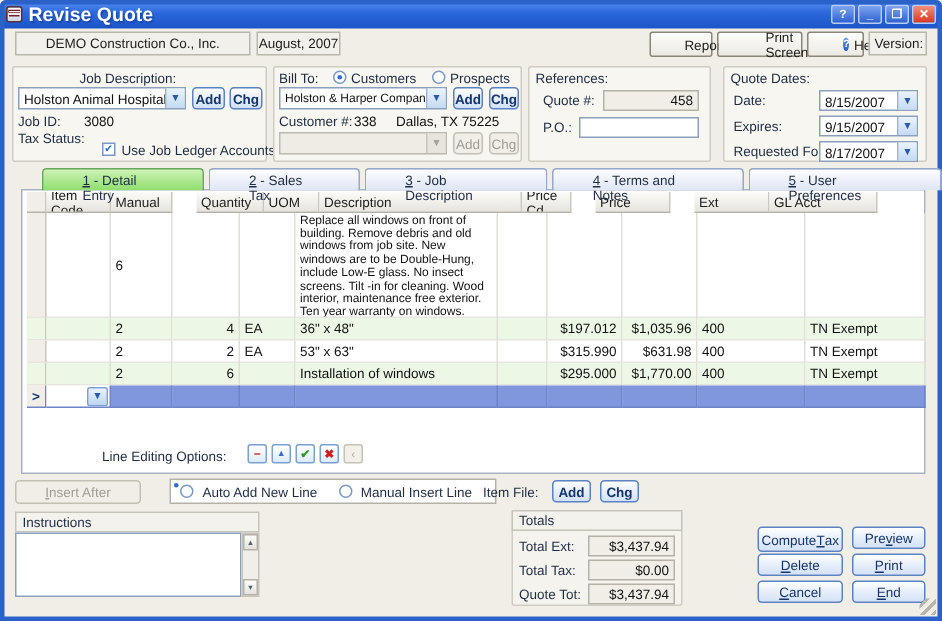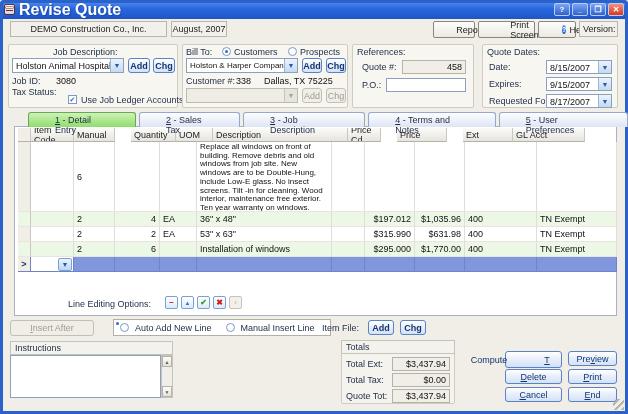--- a/index.html
+++ b/index.html
@@ -9,21 +9,21 @@
   .window::after { content:""; position:absolute; inset:0; border:3px solid #2a62ca; border-radius:4px 4px 0 0; pointer-events:none; }
 
   
   .titlebar { position:absolute; left:0; top:0; right:0; height:19px;
               background:linear-gradient(#5a92f2,#2a67dd 45%,#1d55c8);
               border-radius:4px 4px 0 0; display:flex; align-items:center; padding:0 4px; }
   .app-icon { width:11px; height:11px; margin-right:4px; background:linear-gradient(#fdfdfd,#cfd6e6);
               border:1px solid #5a3030; border-radius:2px; position:relative; }
   .app-icon::after{content:""; position:absolute; left:1px; top:2px; right:1px; height:1px;
               box-shadow:0 0 0 .5px #7a2020, 0 3px 0 0 #7a2020; }
-  .title { color:#fff; font-weight:bold; font-size:16px; text-shadow:1px 1px 1px #1a48a8; flex:1; }
+  .title { color:#fff; font-weight:bold; font-size:13px; text-shadow:1px 1px 1px #1a48a8; flex:1; }
   .tbb { width:16px; height:13px; margin-left:2px; border-radius:2px; color:#fff; font-size:8px;
          display:flex; align-items:center; justify-content:center;
          background:linear-gradient(#7da4f2,#2d62cf); border:1px solid #b9ccf2; font-weight:bold; }
   .tbb.close { background:linear-gradient(#f2907e,#d8371f); }
 
   
   .fieldbox { position:absolute; height:16px; background:#f2f0ea; border:1px solid #b9b6ab;
               display:flex; align-items:center; justify-content:center; color:#1d1d1d; }
   .toolbtn { position:absolute; height:17px; background:linear-gradient(#fdfdfb,#ebe9e1);
              border:1px solid #8a8778; border-radius:2px; display:flex; align-items:center;
@@ -333,21 +333,21 @@
 
   <div class="group" style="left:341px; top:340px; width:114px; height:64px; background:#f4f3ed;"></div>
   <div class="secHead" style="left:341px; top:340px; width:114px; background:#f4f2ec;">Totals</div>
   <span class="lbl" style="left:346px; top:359px;">Total Ext:</span>
   <div class="inset" style="left:392px; top:357px; width:58px;">$3,437.94</div>
   <span class="lbl" style="left:346px; top:375px;">Total Tax:</span>
   <div class="inset" style="left:392px; top:373px; width:58px;">$0.00</div>
   <span class="lbl" style="left:346px; top:391px;">Quote Tot:</span>
   <div class="inset" style="left:392px; top:389px; width:58px;">$3,437.94</div>
 
-  <div class="xpbtn" style="left:505px; top:351px; width:57px; height:17px; font-weight:normal;gap:37px;">
+  <div class="xpbtn" style="left:505px; top:351px; width:57px; height:17px; font-weight:normal;">
     <span>Compute </span>
       <span class="u">T</span>
       <span>ax</span>
   </div>
   <div class="xpbtn" style="left:568px; top:351px; width:49px; height:15px; font-weight:normal;">
     <span>Pre</span>
       <span class="u">v</span>
       <span>iew</span>
   </div>
   <div class="xpbtn" style="left:505px; top:369px; width:57px; height:15px; font-weight:normal;">

